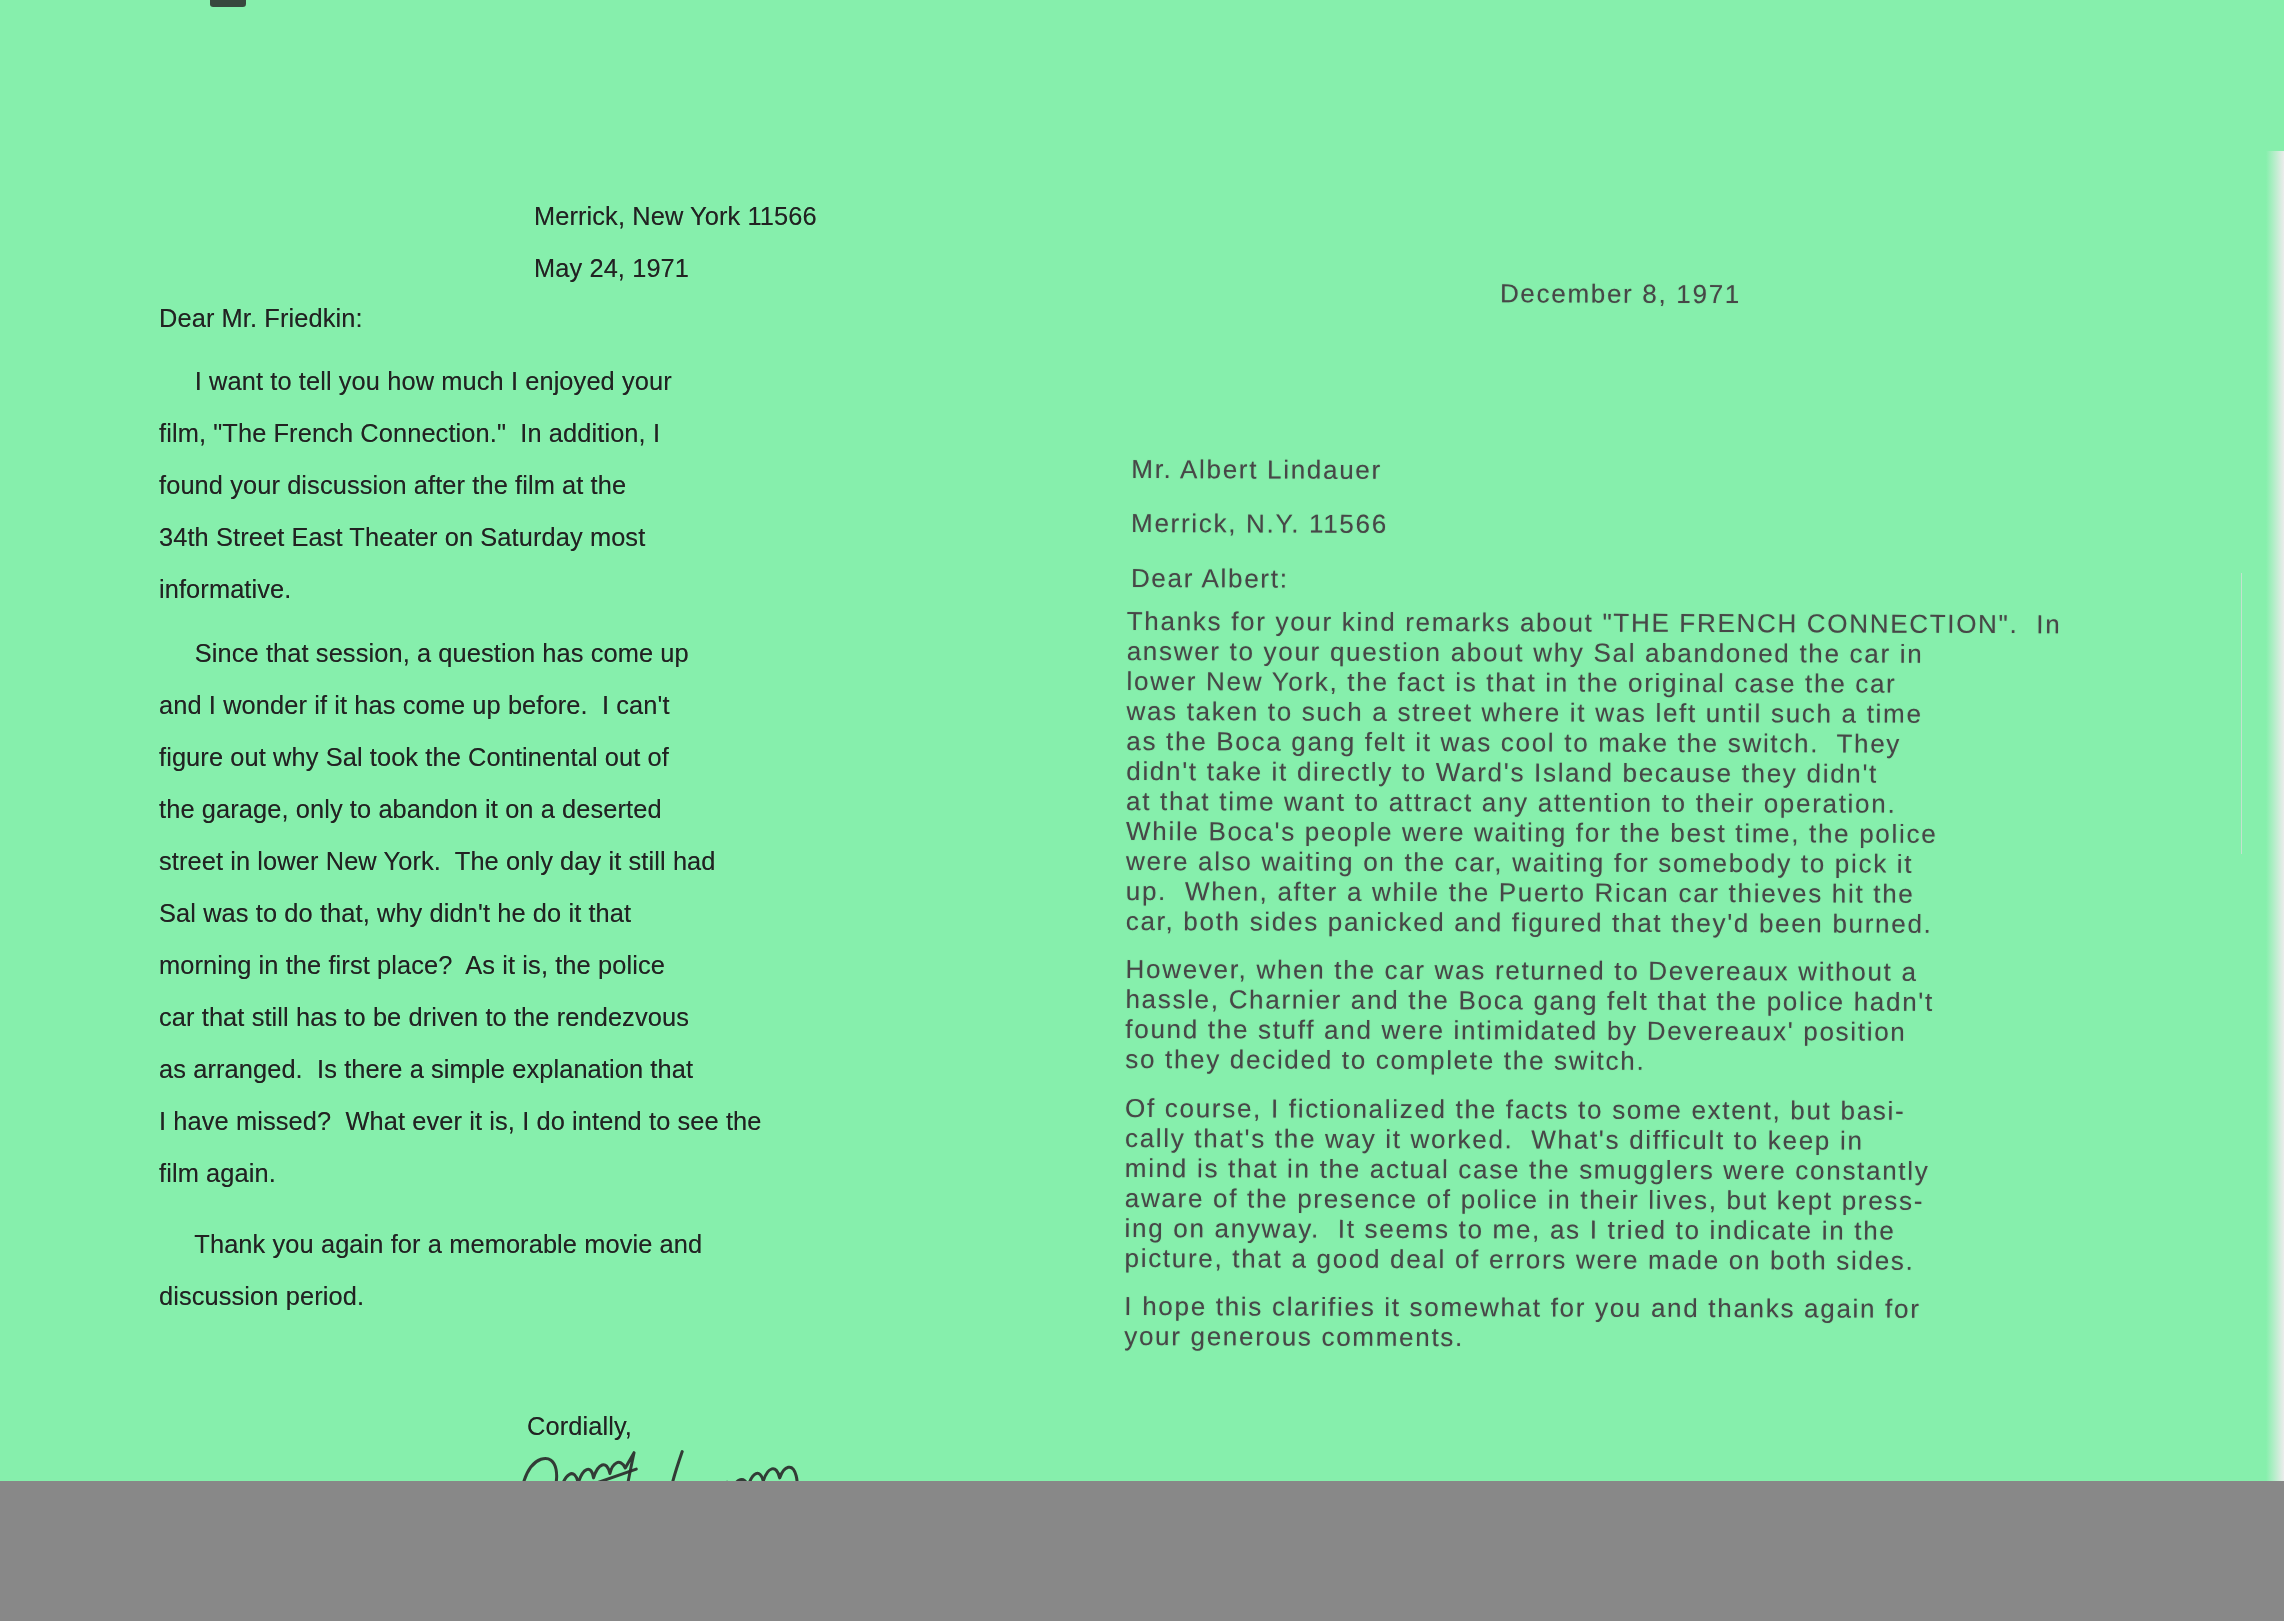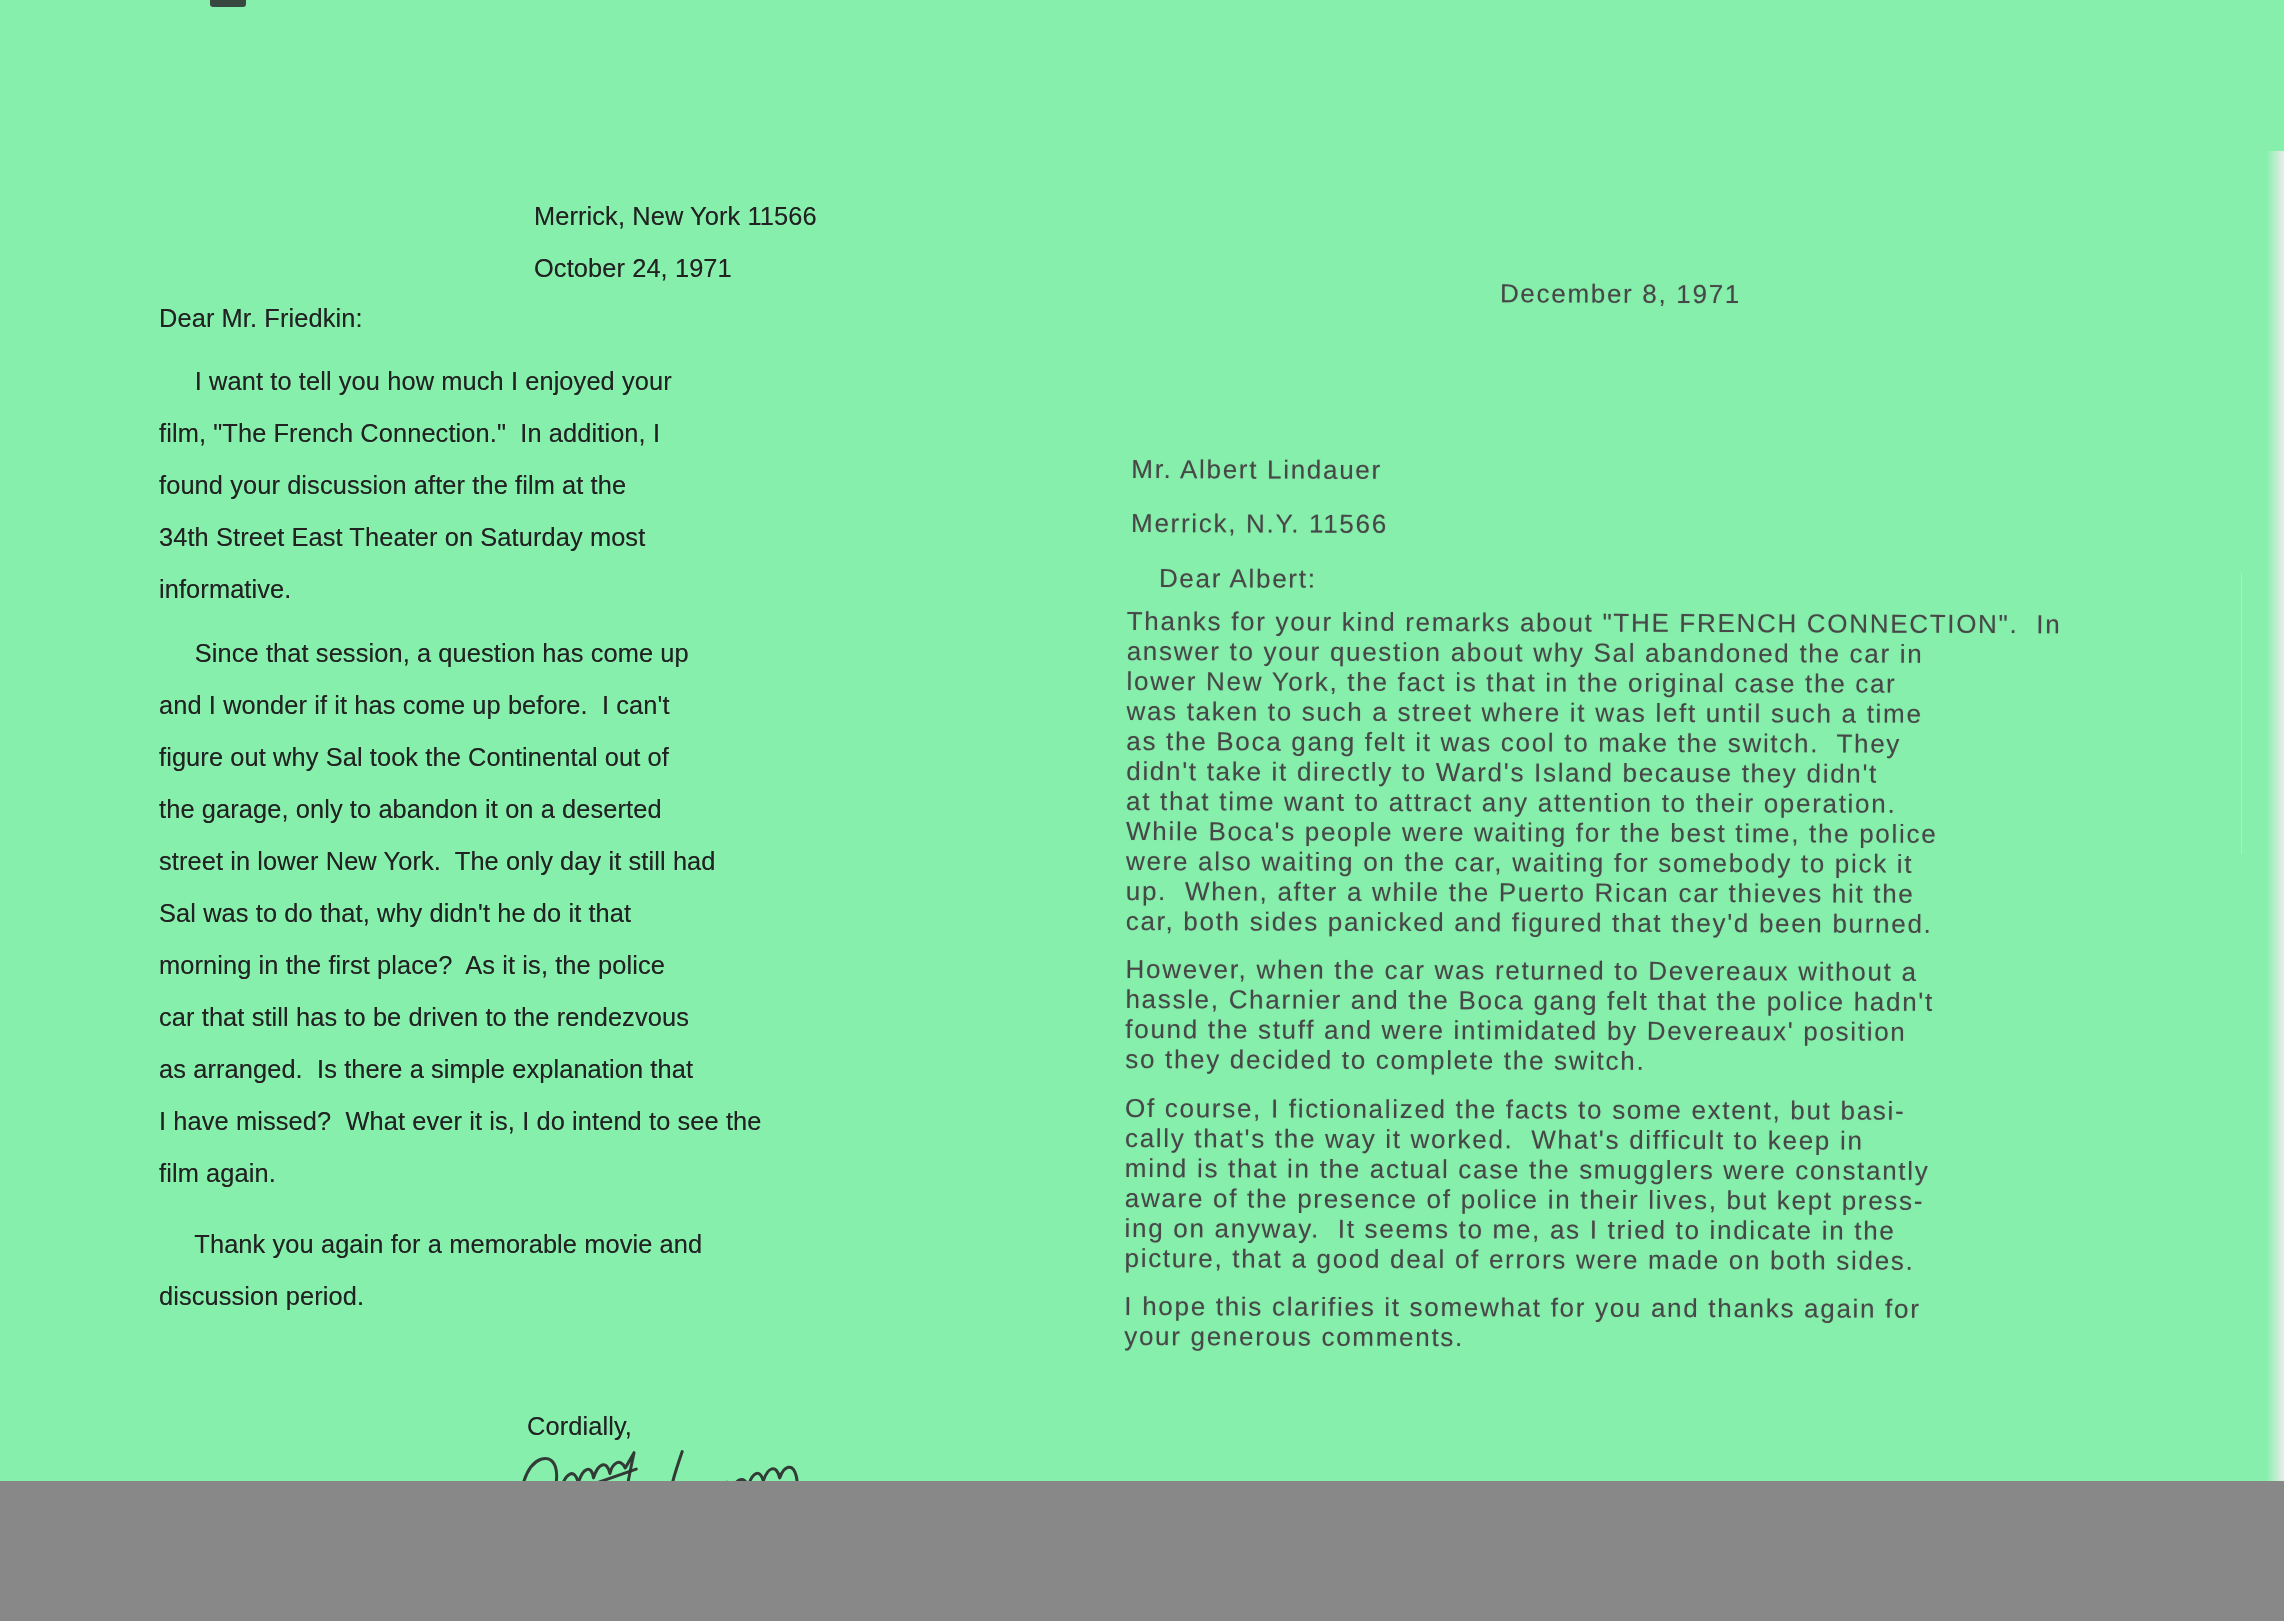--- a/index.html
+++ b/index.html
@@ -32,21 +32,21 @@
   .ink-right{
     color:#474747;
     font-size:26px;
     line-height:30px;
     letter-spacing:1.7px;
     text-shadow:0 0 1.1px rgba(70,70,70,.35);
   }
   .letter-right{transform:rotate(0.2deg);transform-origin:1135px 270px;}
   .r-date{position:absolute;left:1500px;top:277px;}
   .r-recipient{position:absolute;left:1132px;top:442px;line-height:54px;}
-  .r-salutation{position:absolute;left:1160px;top:551px;line-height:54px;text-align:right;}
+  .r-salutation{position:absolute;left:1132px;top:551px;line-height:54px;text-align:right;}
   .r-body{position:absolute;left:1128px;top:606px;}
   .r-para{margin-top:18.4px;}
   .r-para:first-child{margin-top:0;}
   
   .artifact-top-tick{
     position:absolute;left:210px;top:0;width:36px;height:7px;
     background:#2a2a2a;border-radius:0 0 3.2px 3.2px;opacity:.85;
   }
   .artifact-right-band{
     position:absolute;right:0;top:151px;width:18.4px;height:1470px;
@@ -65,21 +65,21 @@
 
   <div class="artifact-top-tick"></div>
   <div class="artifact-right-band"></div>
   <div class="artifact-right-line"></div>
 
   <section>
 
     <div class="ink-left l-heading">
 
     <div class="tline">Merrick, New York 11566</div>
-        <div class="tline">October 24, 1971</div>
+        <div class="tline">May 24, 1971</div>
       </div>
 
     <div class="ink-left l-salutation">
       <div class="tline">Dear Mr. Friedkin:</div>
     </div>
 
     <div class="ink-left l-body">
       <div class="l-para1">
 
       <div class="tline">     I want to tell you how much I enjoyed your</div>

